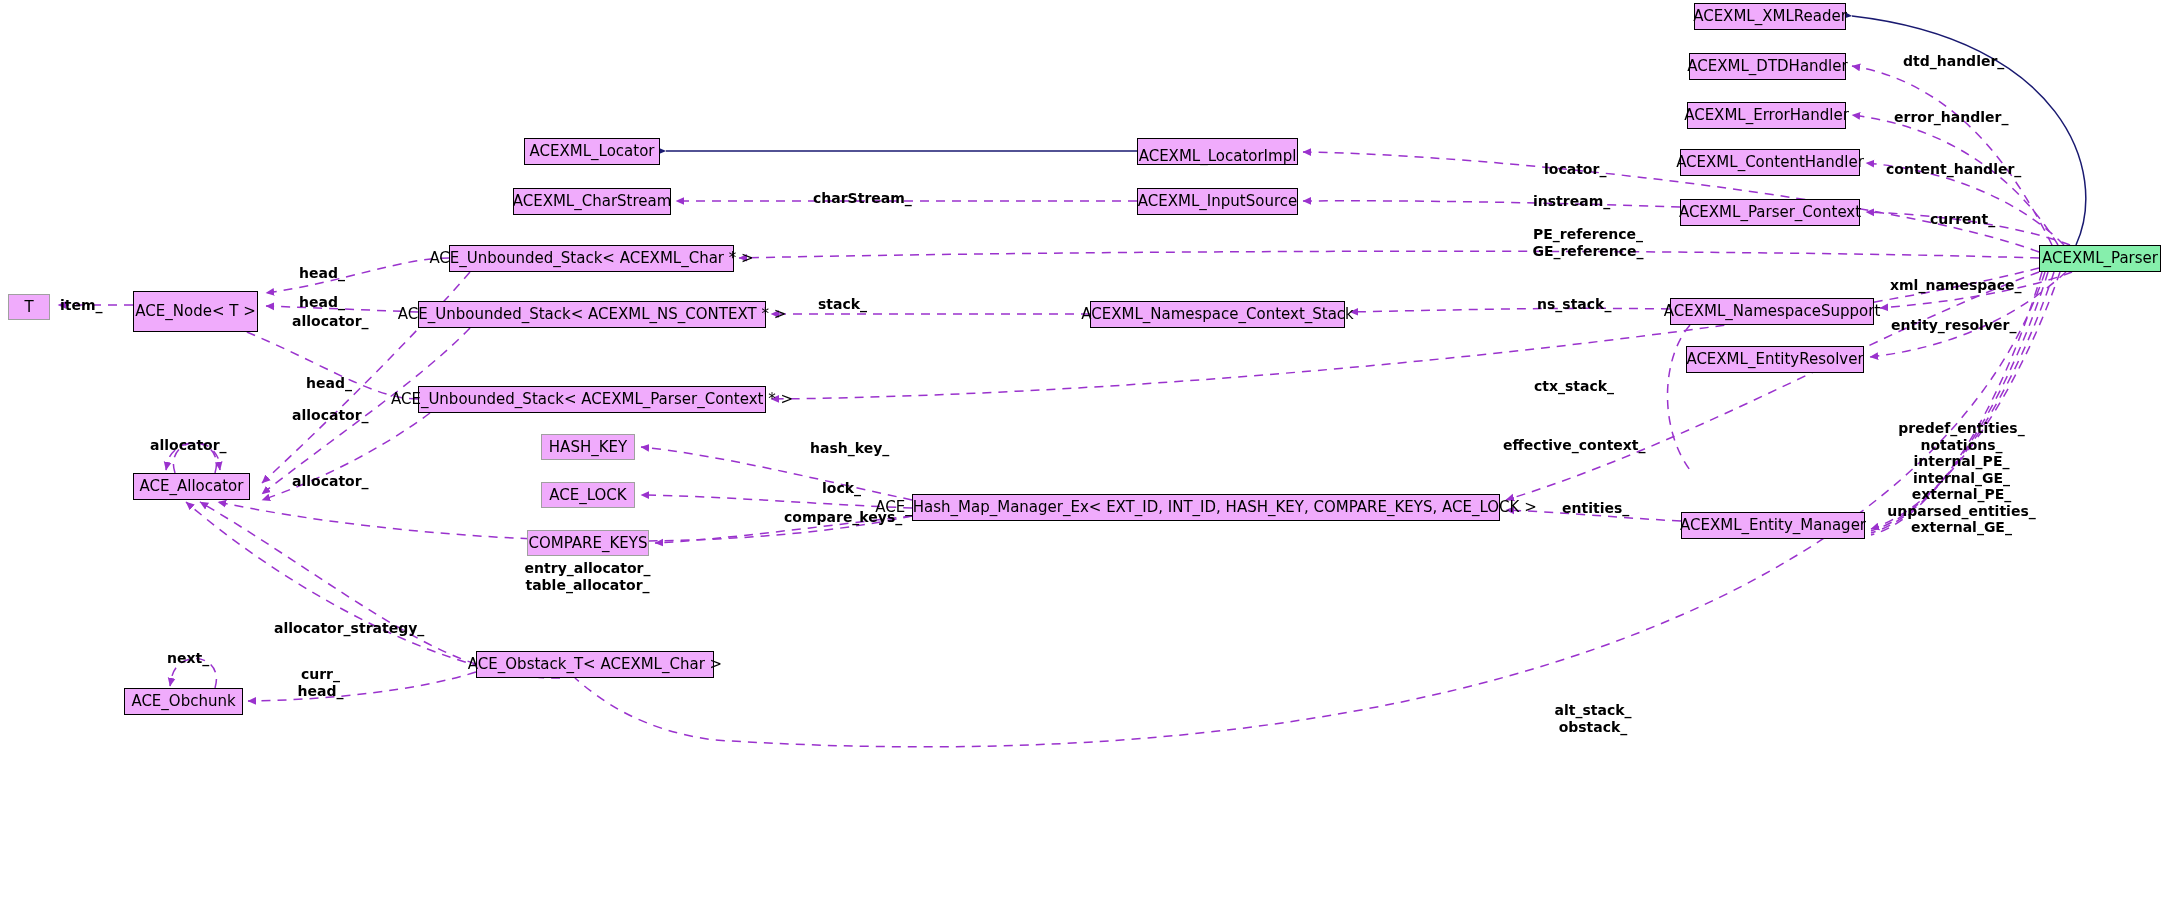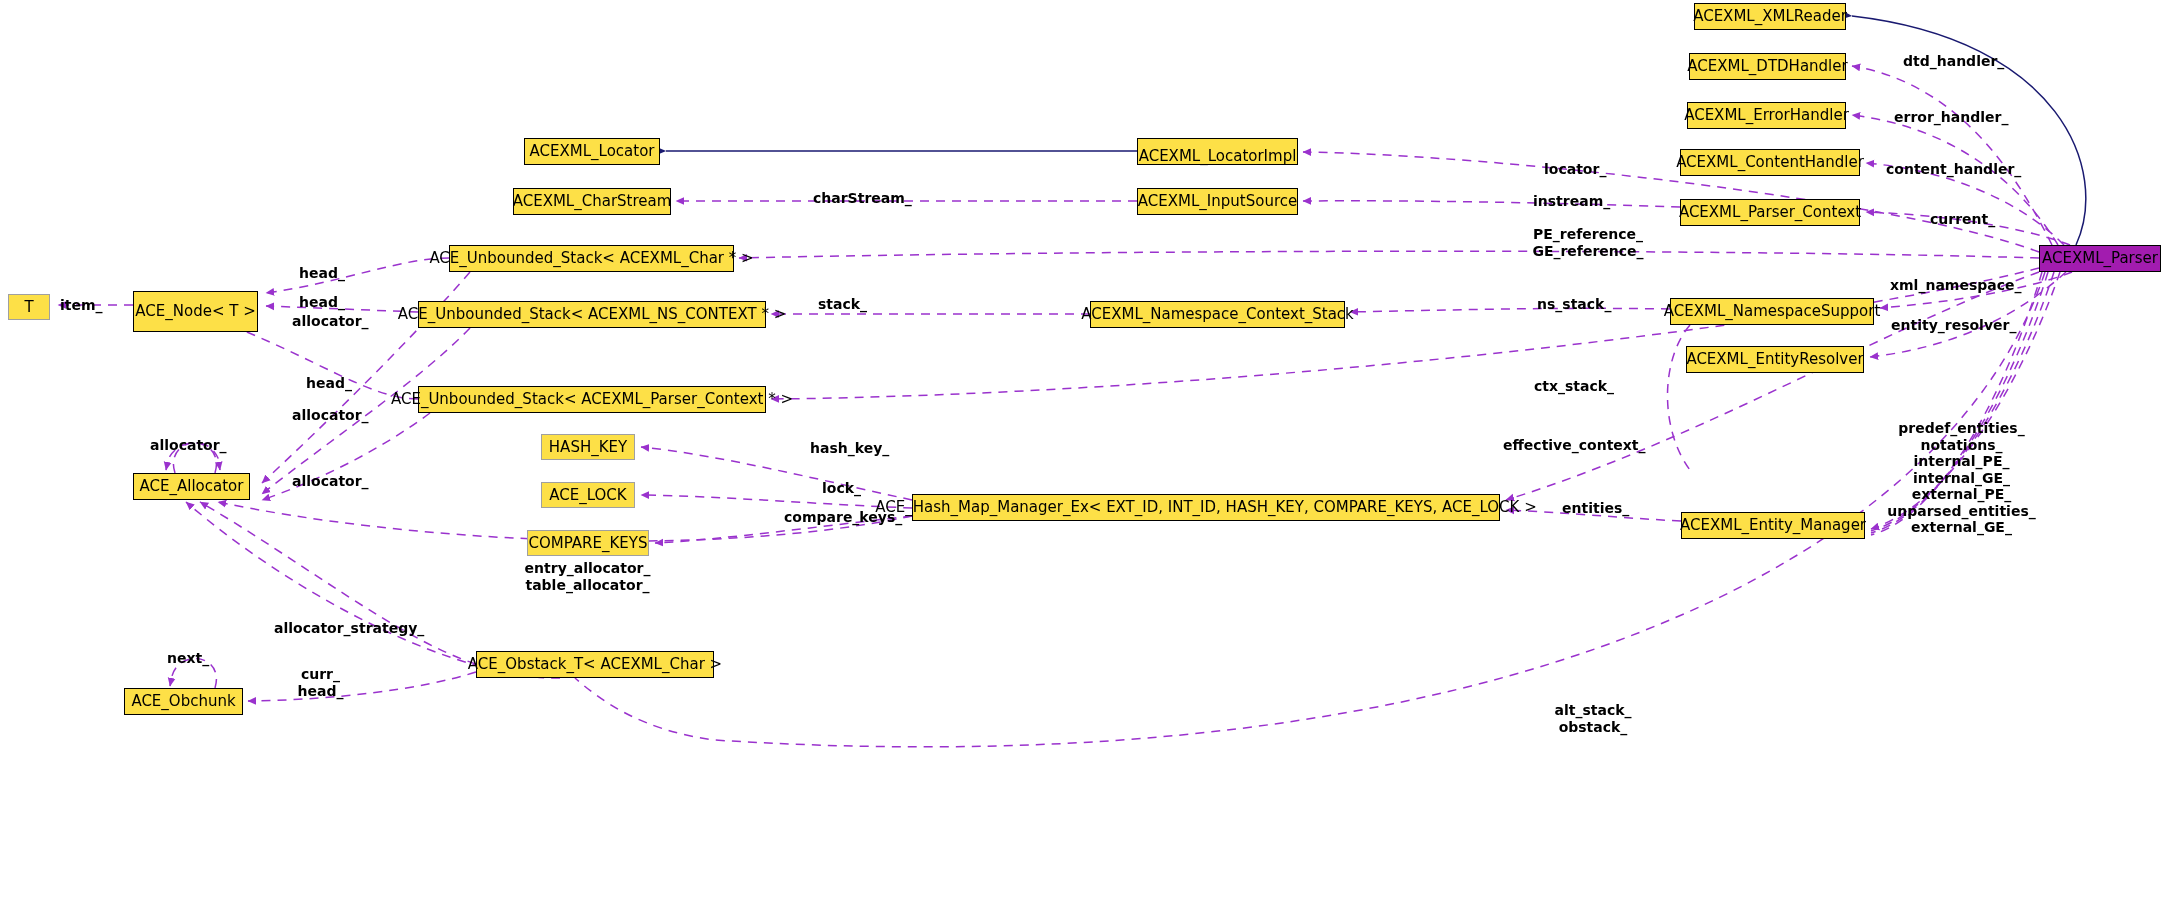--- a/index.html
+++ b/index.html
@@ -1,23 +1,23 @@
 <!DOCTYPE html>
 <html><head>
 <meta charset="utf-8">
 <style>
   html,body{margin:0;padding:0;background:#ffffff;}
   body{font-family:"DejaVu Sans","Liberation Sans",sans-serif;}
   #stage{position:relative;width:2165px;height:901px;background:#fff;overflow:hidden;}
   #edges{position:absolute;left:0;top:0;width:2165px;height:901px;}
   .node{position:absolute;box-sizing:border-box;display:flex;align-items:center;
-        justify-content:center;background:#fde047;border:1px solid #000000;
+        justify-content:center;background:#f0abfc;border:1px solid #000000;
         font-size:15px;color:#000000;white-space:nowrap;line-height:1;}
   .node.tmpl{border-color:#a0a0a0;}
-  .node.focus{background:#a21caf;border-color:#000000;}
+  .node.focus{background:#86efac;border-color:#000000;}
   .node .nm{display:block;padding:0 7px;}
   .elabel{position:absolute;font-size:14px;color:#000000;white-space:pre;
           line-height:1.18;letter-spacing:0;font-weight:bold;}
   .elabel.ctr{text-align:center;}
 </style>
 </head>
 <body>
 
 <div id="stage">
 

